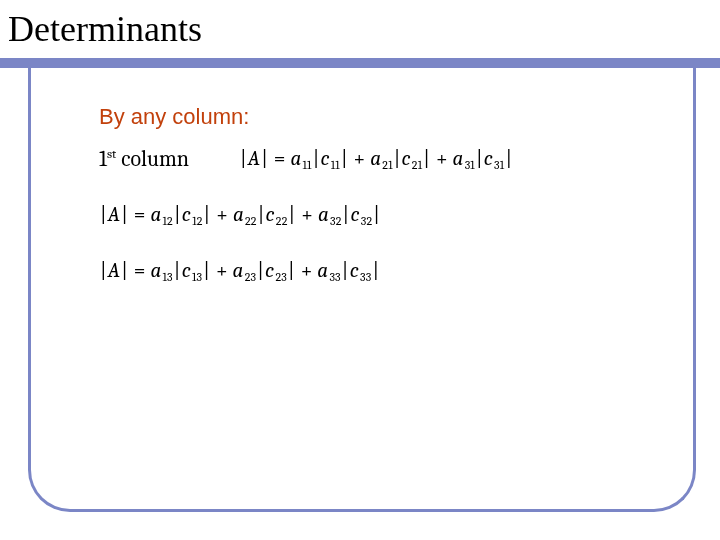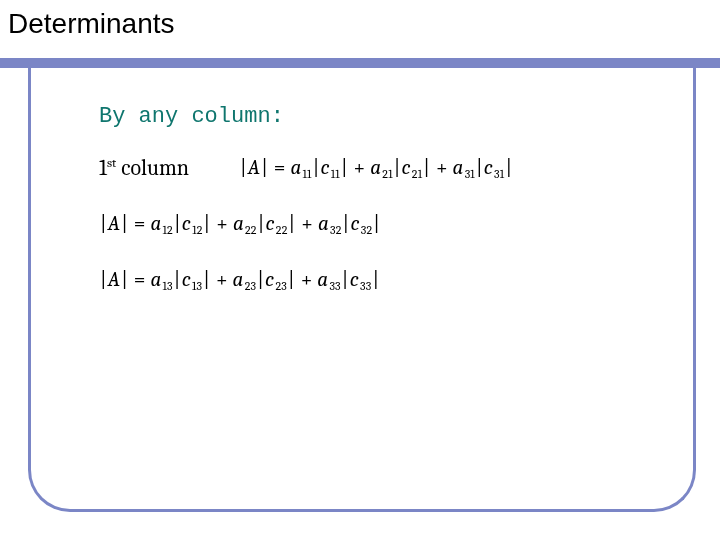--- a/index.html
+++ b/index.html
@@ -14,22 +14,22 @@
     top: 58px;
     left: 0;
     width: 100%;
     height: 10px;
     background: #7b86c6;
   }
   .title {
     position: absolute;
     top: 8px;
     left: 8px;
-    font-family: Liberation Sans, sans-serif;
-    font-size: 28px;
+    font-family: Liberation Serif, serif;
+    font-size: 36px;
     color: #000;
     font-weight: normal;
   }
   .card {
     position: absolute;
     top: 68px;
     left: 28px;
     width: 668px;
     height: 444px;
     border: 3px solid #7b86c6;
@@ -47,24 +47,24 @@
     height: 60px;
     border: 3px solid #7b86c6;
     border-left: none;
     border-bottom: none;
     border-radius: 0 42px 0 0;
     background: transparent;
     pointer-events: none;
     display: none;
   }
   .subhead {
-    font-family: Liberation Mono, monospace;
+    font-family: Liberation Sans, sans-serif;
     font-size: 22px;
-    color: #0f766e;
-    margin-bottom: 26px;
+    color: #c2410c;
+    margin-bottom: 16px;
   }
   .row {
     display: flex;
     align-items: flex-end;
     margin-bottom: 30px;
   }
   .row-label {
     font-family: Cambria, Georgia, serif;
     font-size: 22px;
     color: #000;

